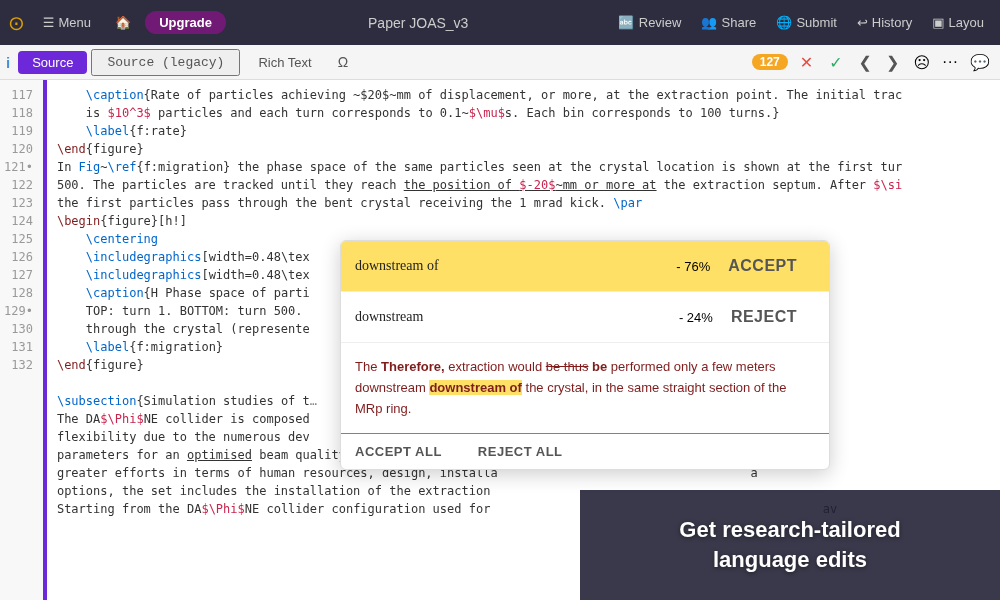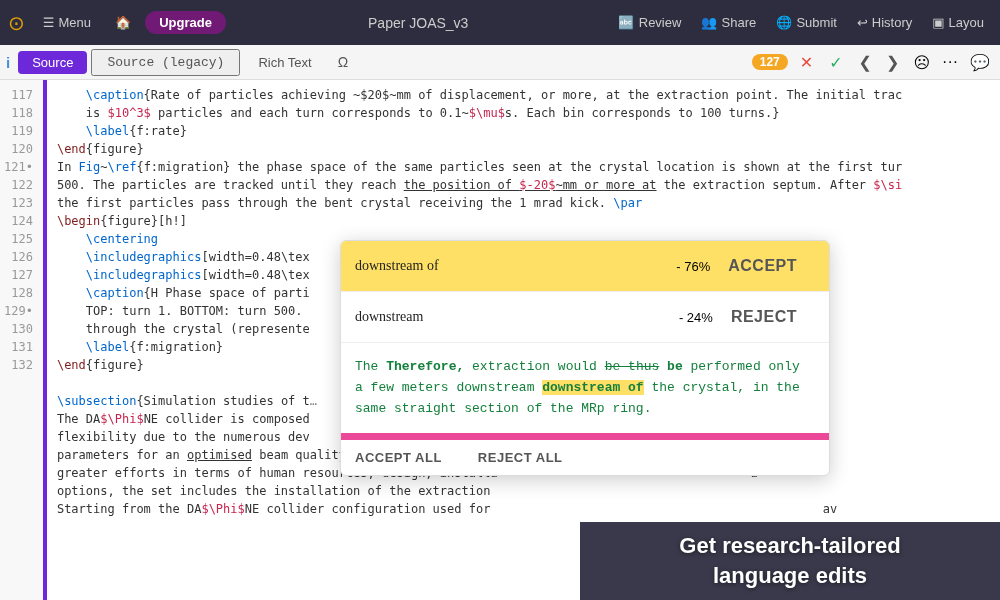--- a/index.html
+++ b/index.html
@@ -78,38 +78,38 @@
       border-bottom: 1px solid #eee; cursor: pointer;
     }
     .suggestion-option.selected { background: #ffe066; }
     .suggestion-text { flex: 1; font-size: 14px; color: #222; font-family: serif; }
     .suggestion-pct { color: #000000; font-size: 13px; margin-left: 8px; }
     .suggestion-action {
       padding: 6px 18px; font-size: 16px; font-weight: bold;
       color: #555; cursor: pointer; letter-spacing: 0.5px;
     }
     .suggestion-preview {
-      padding: 14px; font-size: 13px; color: #15803d; font-family: Liberation Mono, monospace;
-      border-bottom: 7px solid #ec4899; line-height: 1.6;
+      padding: 14px; font-size: 13px; color: #7f1d1d; font-family: Liberation Sans, sans-serif;
+      border-bottom: 1px solid #ec4899; line-height: 1.6;
     }
     .preview-bold { font-weight: bold; }
     .preview-strike { text-decoration: line-through; }
     .preview-highlight { background: #ffe066; font-weight: bold; }
     .suggestion-footer {
       display: flex; padding: 10px 14px; gap: 36px;
     }
     .footer-action {
       font-size: 13px; font-weight: bold; color: #555;
       cursor: pointer; letter-spacing: 0.5px; text-transform: uppercase;
     }
 
     
     #promo-overlay {
       position: absolute; right: 0; bottom: 0;
-      width: 420px; height: 78px;
+      width: 420px; height: 110px;
       background: rgba(30,30,50,0.88);
       display: flex; align-items: center; justify-content: center;
       z-index: 5;
     }
     .promo-text {
       color: white; font-size: 22px; font-weight: bold;
       text-align: center; line-height: 1.35;
       text-shadow: 0 1px 4px rgba(0,0,0,0.5);
     }
   </style>

